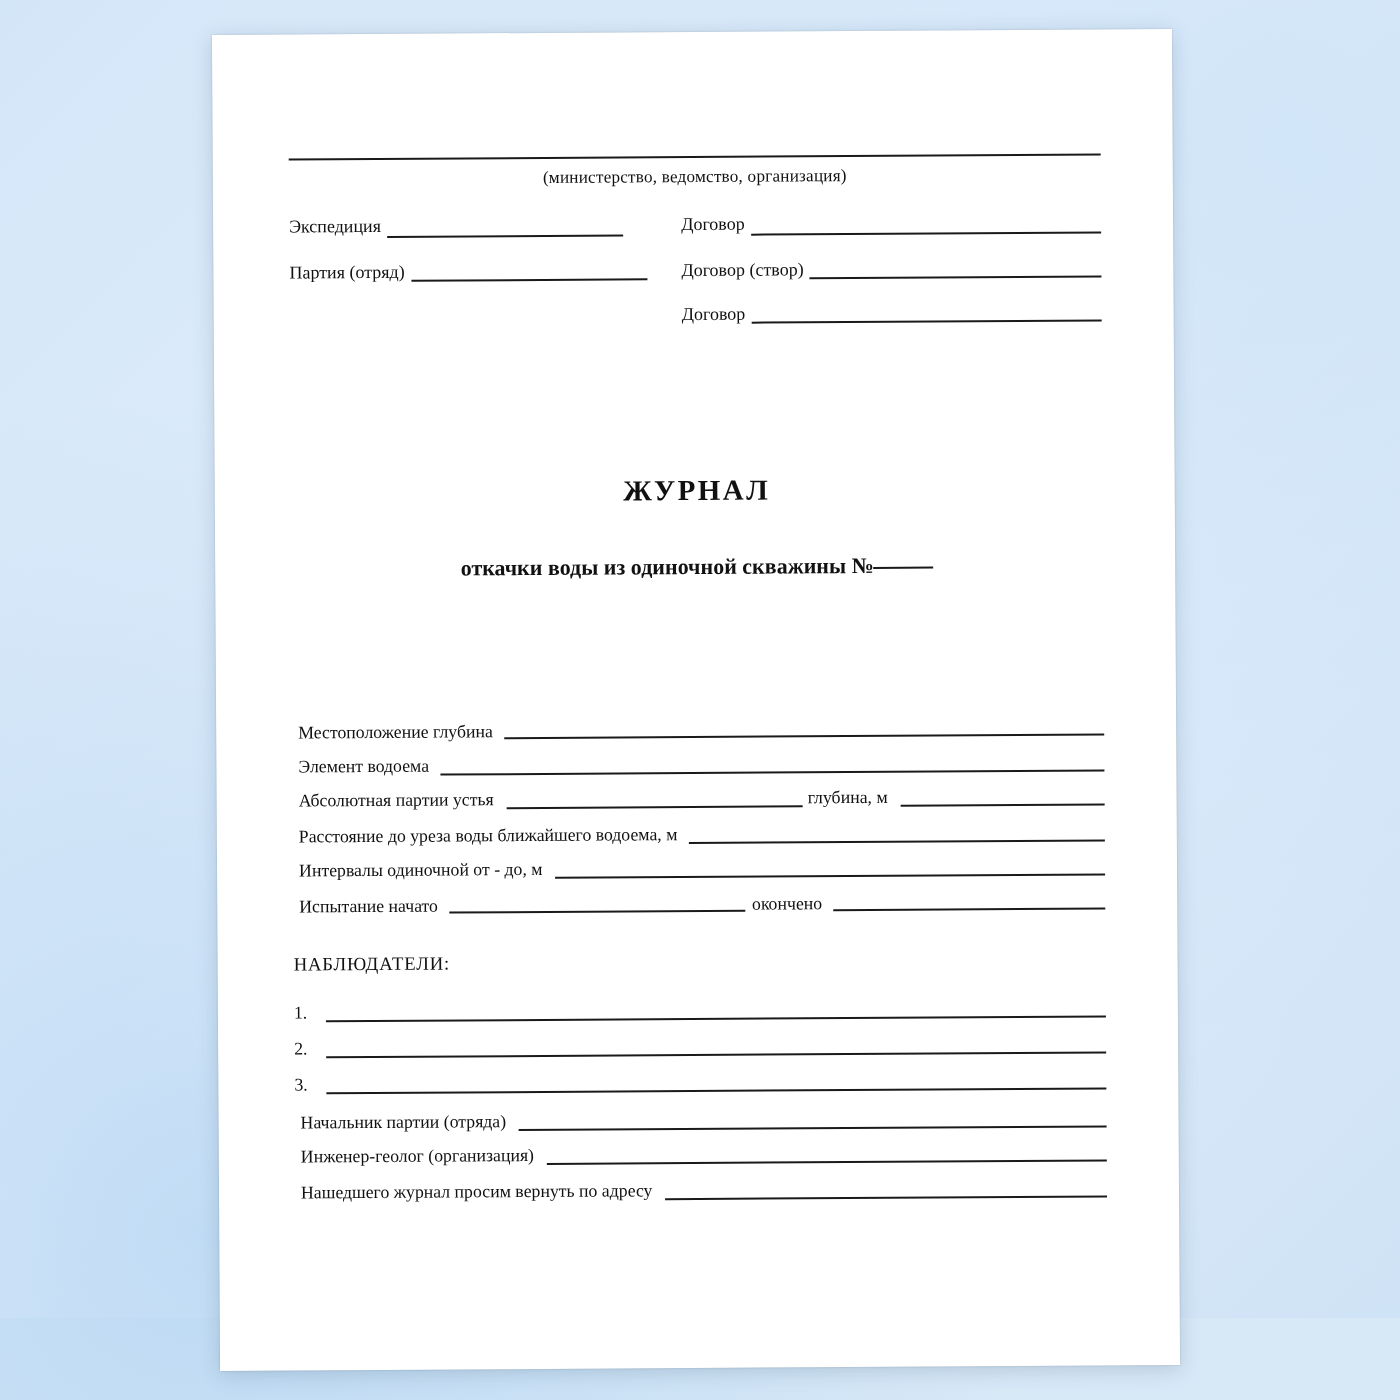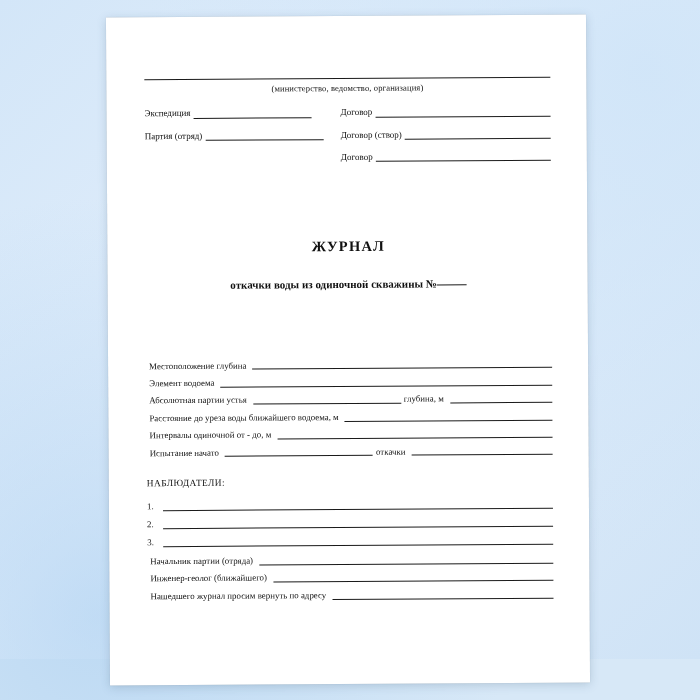--- a/index.html
+++ b/index.html
@@ -223,21 +223,21 @@
           </div>
 
           <div class="field-row">
             <span class="seg-label">Интервалы одиночной от - до, м</span>
             <span class="rule"></span>
           </div>
 
           <div class="field-row">
             <span class="seg-label">Испытание начато</span>
             <span class="rule fixed-2"></span>
-            <span class="seg-label">откачки</span>
+            <span class="seg-label">окончено</span>
             <span class="rule"></span>
           </div>
         </div>
 
         <div class="observers-title">НАБЛЮДАТЕЛИ:</div>
 
         <div class="numbered">
           <div class="num-row">
             <span class="idx">1.</span>
             <span class="rule"></span>
@@ -251,21 +251,21 @@
             <span class="rule"></span>
           </div>
         </div>
 
         <div class="tail">
           <div class="field-row">
             <span class="seg-label">Начальник партии (отряда)</span>
             <span class="rule"></span>
           </div>
           <div class="field-row">
-            <span class="seg-label">Инженер-геолог (ближайшего)</span>
+            <span class="seg-label">Инженер-геолог (организация)</span>
             <span class="rule"></span>
           </div>
           <div class="field-row">
             <span class="seg-label">Нашедшего журнал просим вернуть по адресу</span>
             <span class="rule"></span>
           </div>
         </div>
 
       </div>
     </div>

